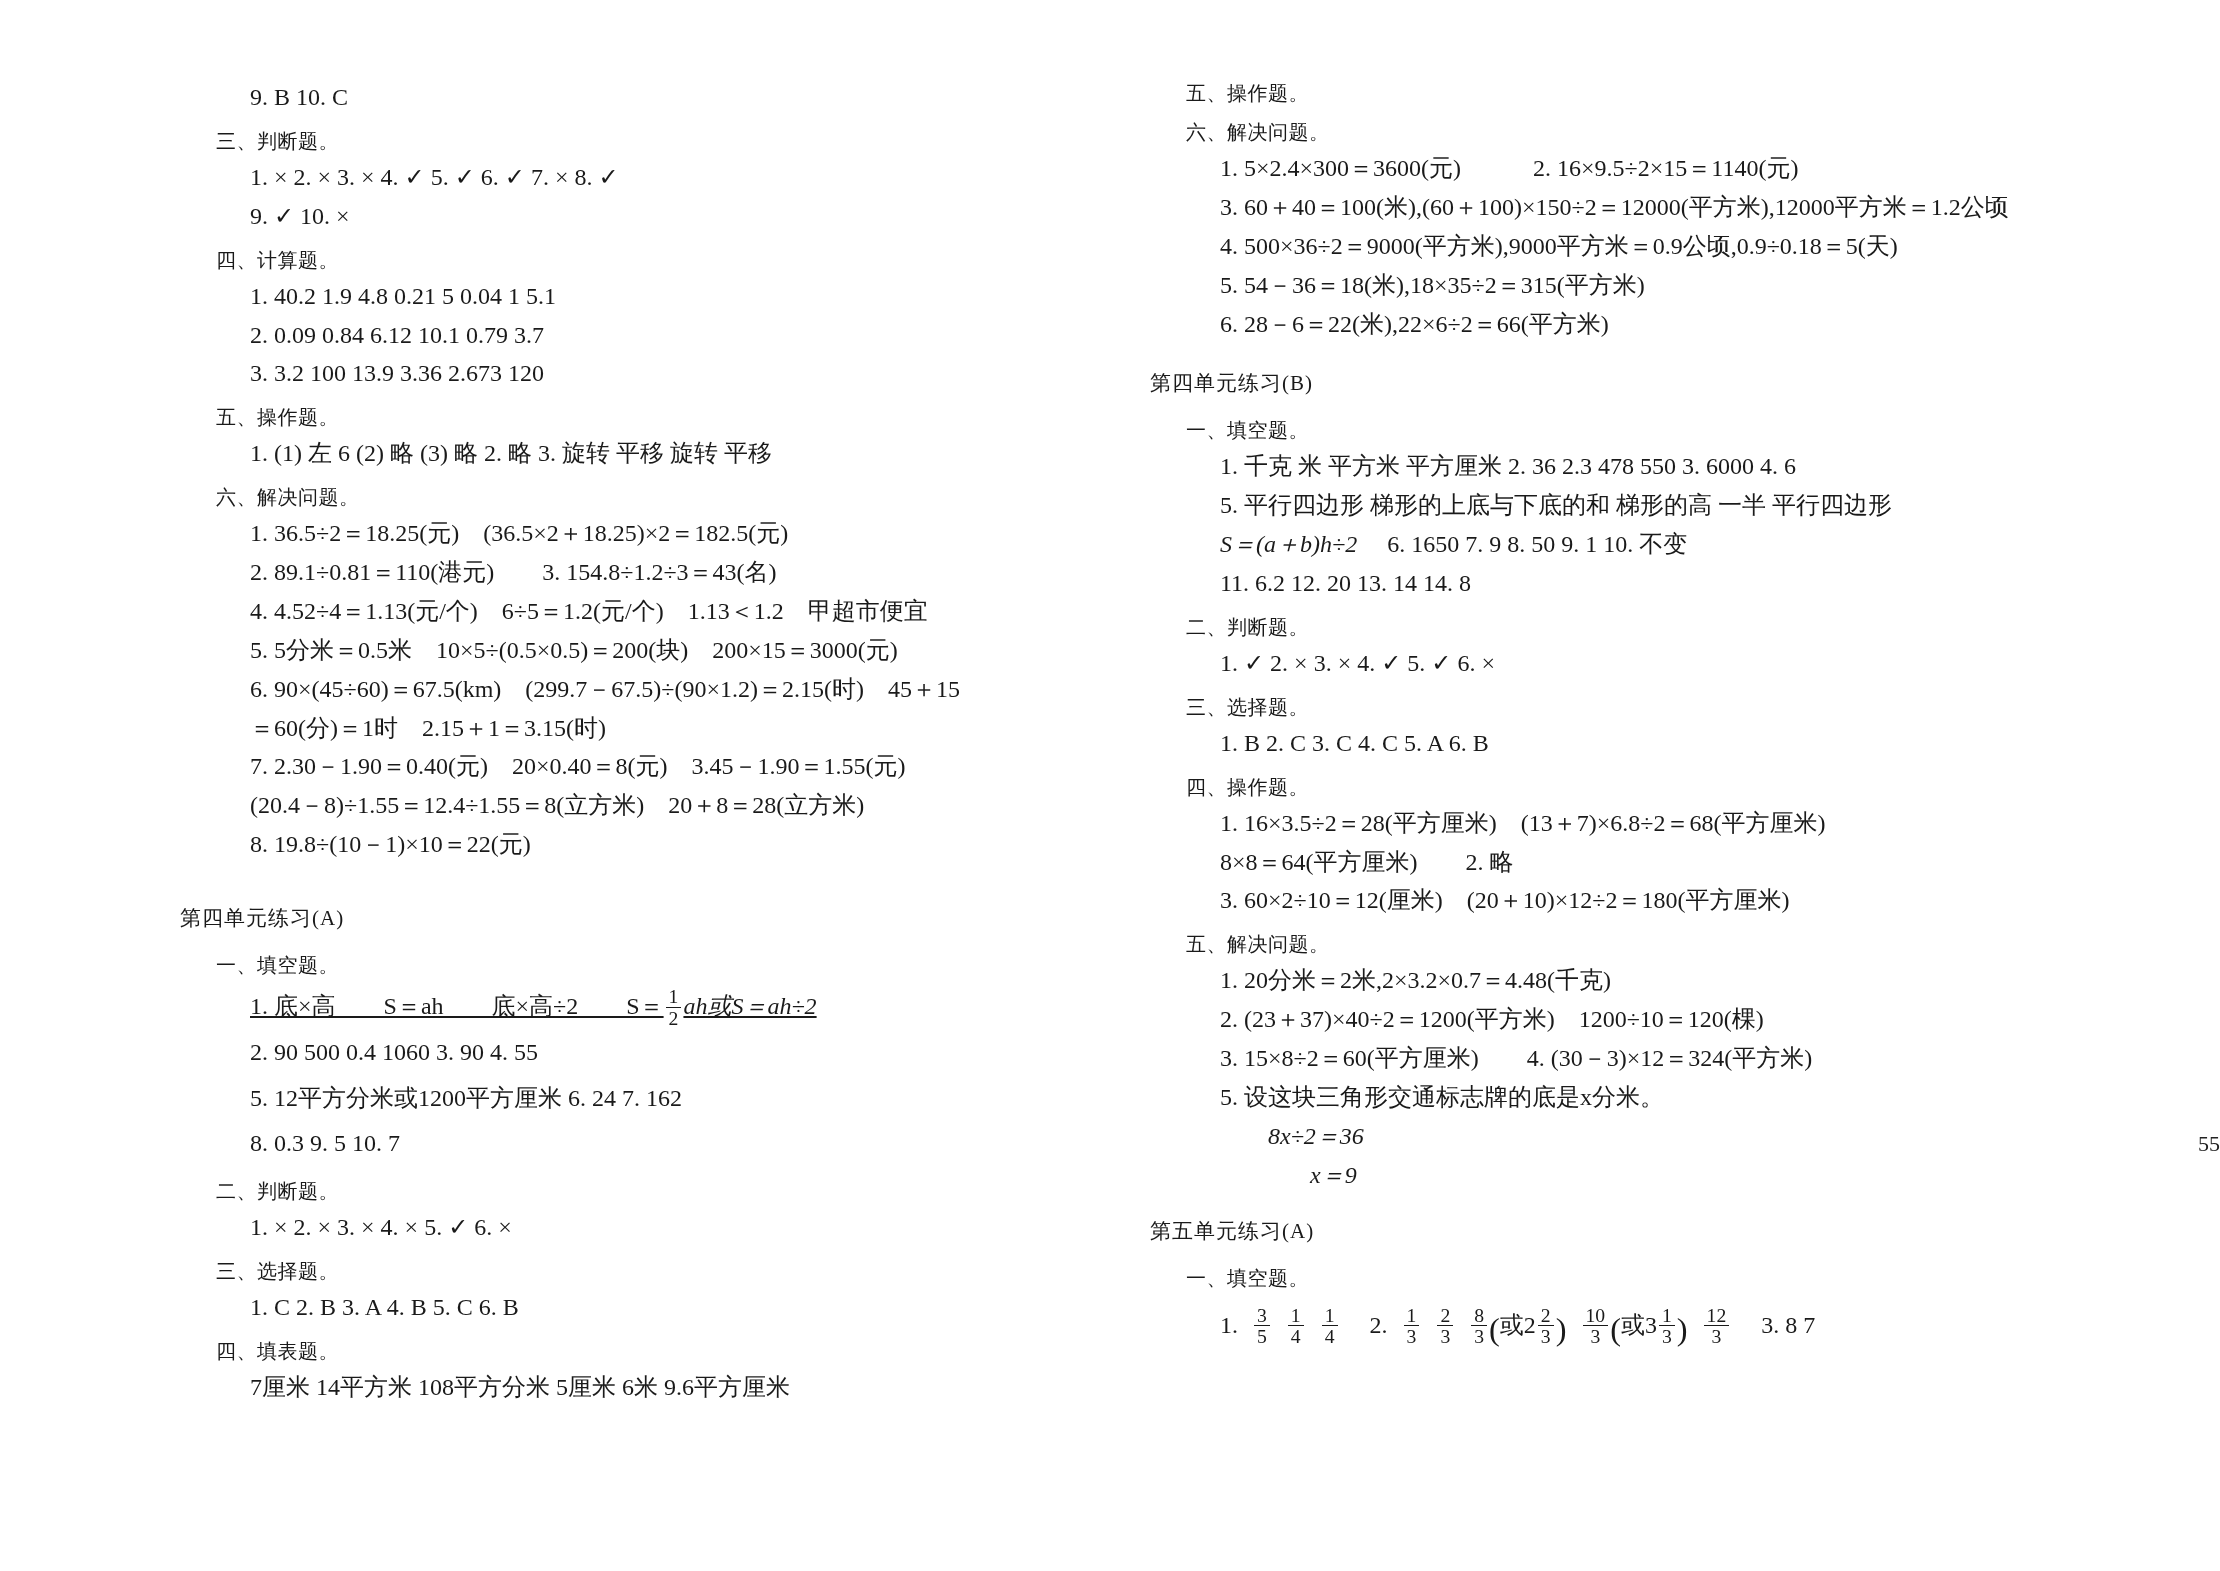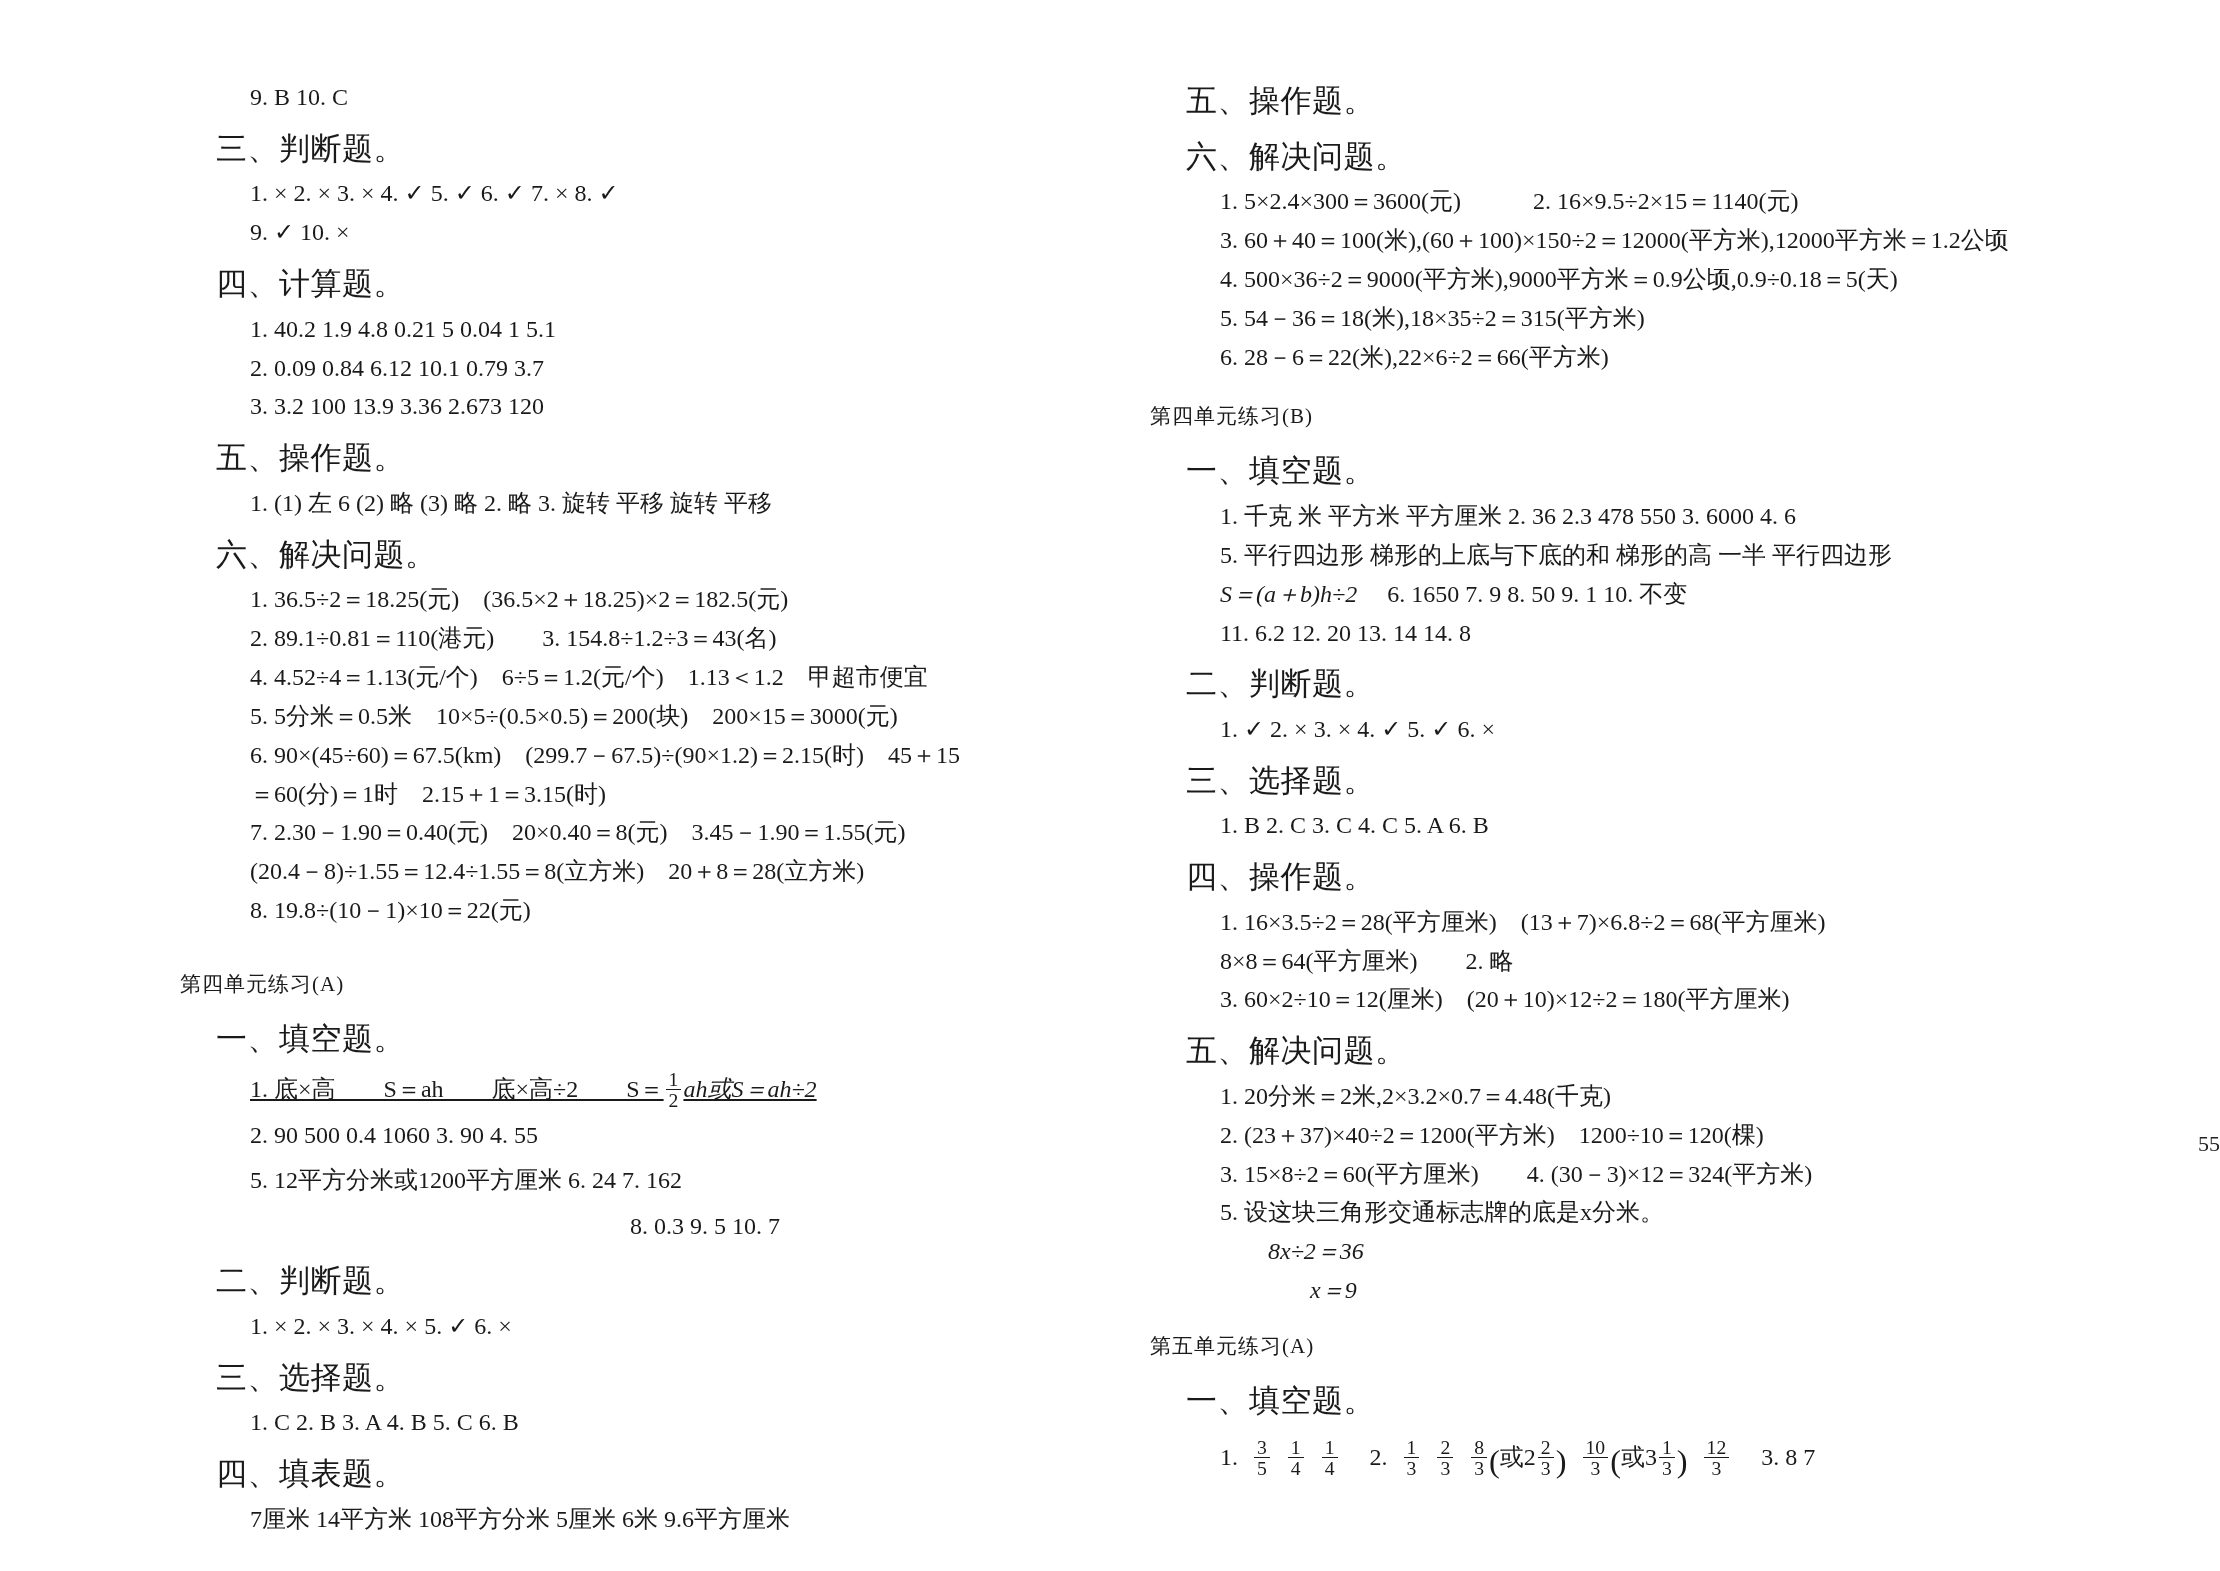--- a/index.html
+++ b/index.html
@@ -27,21 +27,21 @@
     width: 980px;
     padding: 0;
   }
   .col-left { left: 180px; }
   .col-right { left: 1150px; }
 
   .blk { margin: 0; }
 
   
   .sec-head {
-    font-size: 31px;
+    font-size: 20px;
     line-height: 1.5;
     margin: 9px 0 2px 0;
     padding-left: 36px;
     letter-spacing: 0.5px;
   }
   
   .line {
     font-size: 24px;
     line-height: 1.62;
     padding-left: 70px;
@@ -136,21 +136,21 @@
 
     <div class="unit-title">第四单元练习(A)</div>
 
     <div class="blk">
       <div class="sec-head">一、填空题。</div>
       <div class="line" style="line-height:2.0;text-decoration:underline;">
         <span>1. 底×高　　S＝ah　　底×高÷2　　S＝</span><span class="frac"><span class="num">1</span><span class="den">2</span></span><span class="it">ah或S＝ah÷2</span>
       </div>
       <div class="line" style="line-height:1.9;">2. 90   500   0.4   1060     3. 90     4. 55</div>
       <div class="line" style="line-height:1.9;">5. 12平方分米或1200平方厘米       6. 24     7. 162</div>
-      <div class="line" style="line-height:1.9;text-align:center;">8. 0.3     9. 5      10. 7</div>
+      <div class="line" style="line-height:1.9;">8. 0.3     9. 5      10. 7</div>
     </div>
 
     <div class="blk">
       <div class="sec-head">二、判断题。</div>
       <div class="line">1. ×      2. ×      3. ×      4. ×      5. ✓      6. ×</div>
     </div>
 
     <div class="blk">
       <div class="sec-head">三、选择题。</div>
       <div class="line">1. C     2. B     3. A     4. B     5. C     6. B</div>

